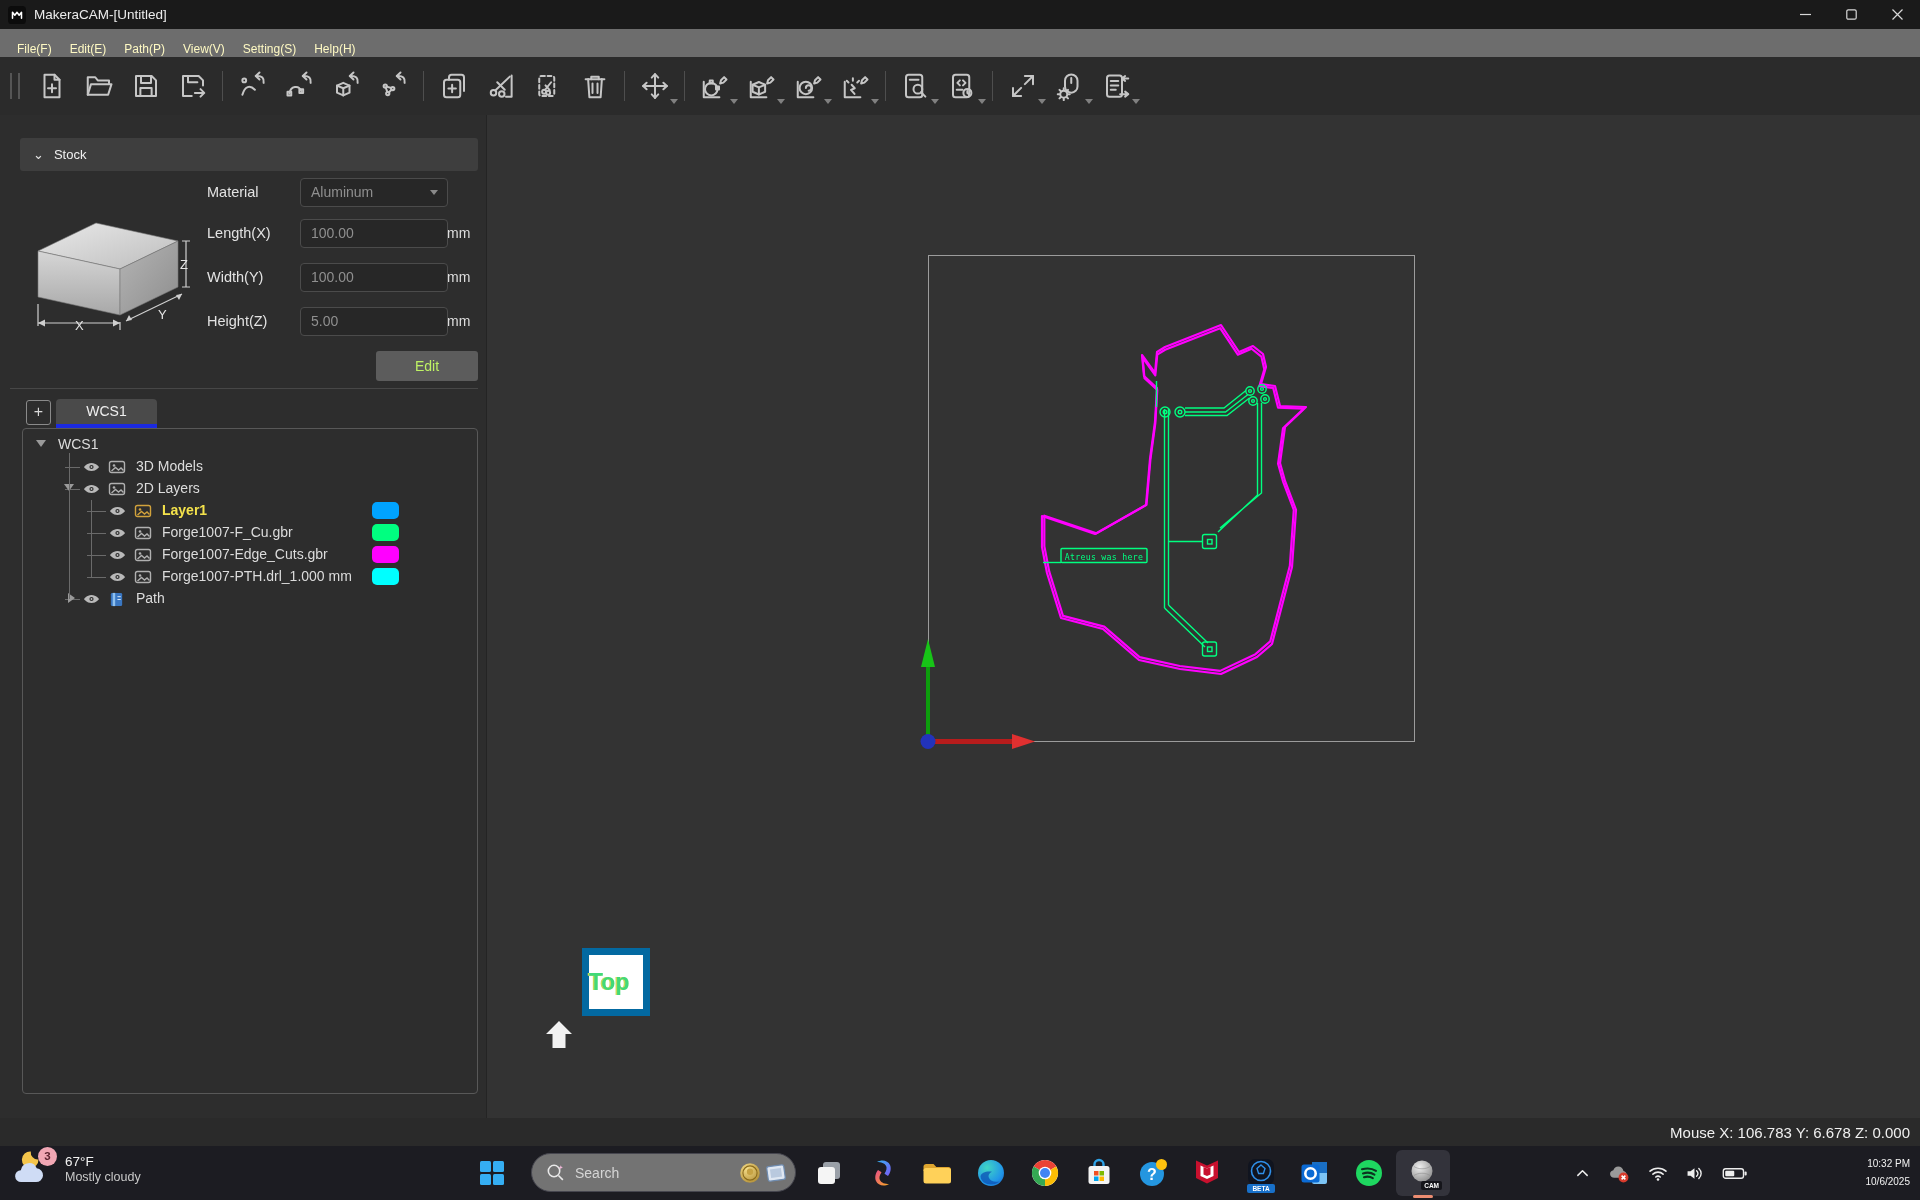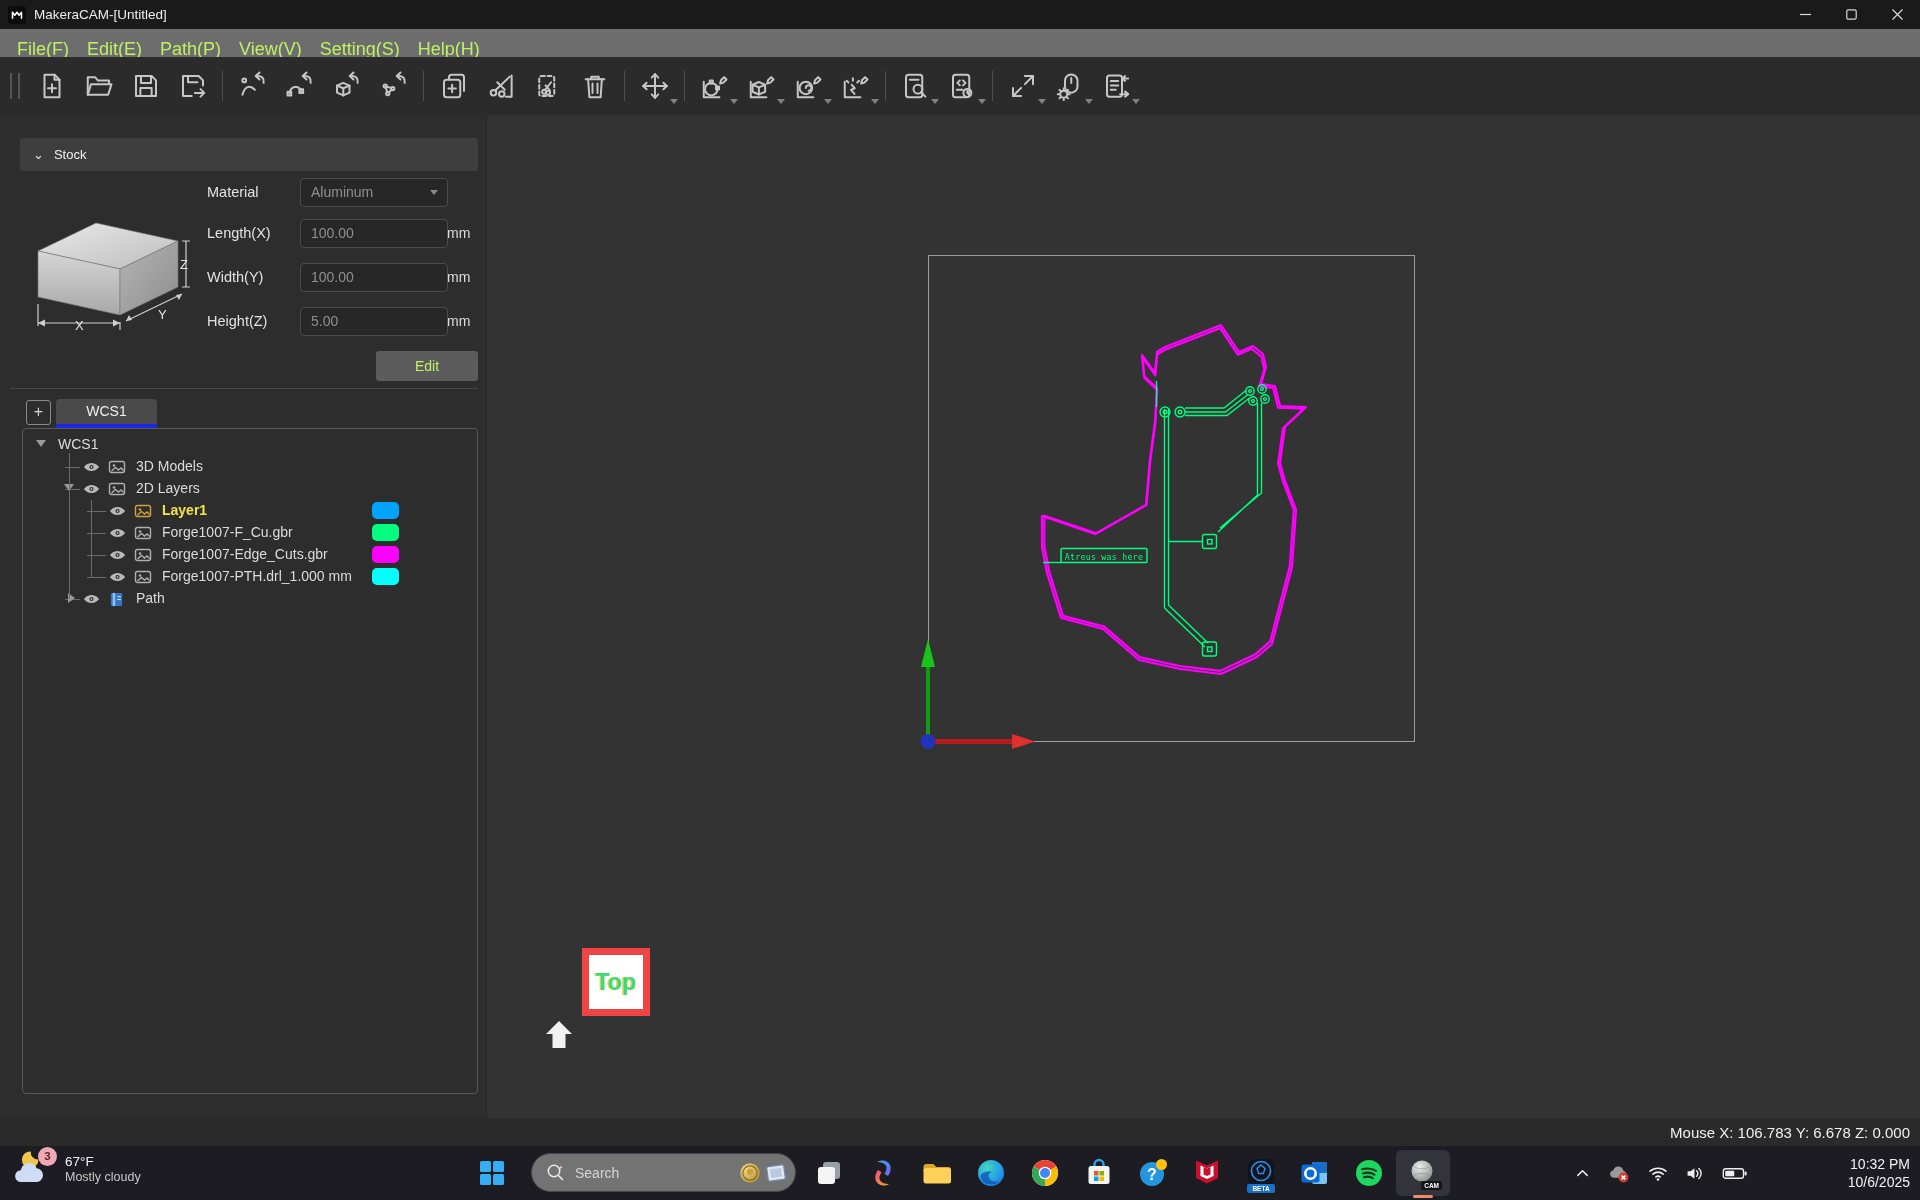--- a/index.html
+++ b/index.html
@@ -9,21 +9,21 @@
   
   .titlebar{position:absolute;left:0;top:0;width:1920px;height:29px;background:#1a1a1a;
             display:flex;align-items:center;}
   .app-ico{width:18px;height:18px;margin:0 8px 0 8px;}
   .titlebar .title{font-size:13.5px;color:#ececec;}
   .wincontrols{position:absolute;right:0;top:0;height:29px;display:flex;}
   .winbtn{width:46px;height:29px;display:flex;align-items:center;justify-content:center;color:#d8d8d8;}
   
   .menubar{position:absolute;left:0;top:29px;width:1920px;height:28px;background:#6d6d6d;
            display:flex;align-items:center;padding-left:8px;box-sizing:border-box;}
-  .menu-item{font-size:18px;color:#bef264;padding:0 9px;height:17px;line-height:28px;cursor:default;}
+  .menu-item{font-size:12px;color:#fef9c3;padding:0 9px;height:17px;line-height:28px;cursor:default;}
   
   .toolbar{position:absolute;left:0;top:57px;width:1920px;height:58px;background:#2b2b2b;
            display:flex;align-items:center;}
   .tb-handle{width:6px;height:26px;border-left:2px solid #555;border-right:2px solid #555;margin:0 8px 0 10px;}
   .tb-btn{position:relative;width:47px;height:46px;display:flex;align-items:center;justify-content:center;
           border-radius:4px;}
   .tb-btn svg{display:block;}
   .tb-caret{position:absolute;right:0px;bottom:5px;width:0;height:0;
             border-left:4px solid transparent;border-right:4px solid transparent;border-top:5px solid #808080;}
   .tb-sep{width:1px;height:30px;background:#4e4e4e;margin:0 6px;}
@@ -59,21 +59,21 @@
   .tree-vline{position:absolute;width:1px;background:#6a6a6a;}
   .swatch{position:absolute;left:348px;top:2px;width:27px;height:17px;border-radius:5px;}
   .expander{position:absolute;top:6px;width:0;height:0;}
   .exp-open{border-left:5px solid transparent;border-right:5px solid transparent;border-top:7px solid #9a9a9a;}
   .exp-closed{border-top:5px solid transparent;border-bottom:5px solid transparent;border-left:7px solid #9a9a9a;margin-top:-1px;}
   .tree-ico{position:absolute;top:3px;}
   
   .canvas{position:absolute;left:488px;top:115px;width:1432px;height:1003px;background:#333333;}
   .scene{position:absolute;left:440px;top:140px;overflow:visible;}
   .viewcube{position:absolute;left:94px;top:833px;width:54px;height:54px;background:#ffffff;
-            border:7px solid #ef4444;display:flex;align-items:center;justify-content:center;}
+            border:7px solid #0369a1;display:flex;align-items:center;justify-content:flex-start;}
   .viewcube span{color:#41d978;font-size:23px;font-weight:bold;text-shadow:-1.5px 0 0 #c9d957;}
   .home-ico{position:absolute;left:57px;top:905px;}
   
   .statusbar{position:absolute;left:0;top:1118px;width:1920px;height:28px;background:#2a2a2a;
              display:flex;align-items:center;justify-content:flex-end;padding-right:10px;box-sizing:border-box;}
   .statusbar span{font-size:15px;color:#f0f0f0;}
   
   .taskbar{position:absolute;left:0;top:1146px;width:1920px;height:54px;background:#1c1c22;}
   .weather{position:absolute;left:10px;top:4px;display:flex;align-items:center;}
   .weather-badge{position:absolute;left:28px;top:-3px;width:19px;height:19px;border-radius:50%;
@@ -83,21 +83,21 @@
   .weather-cond{font-size:12.5px;color:#c9c9c9;margin-top:1px;}
   .start-btn{position:absolute;left:476px;top:11px;width:32px;height:32px;display:flex;align-items:center;justify-content:center;border-radius:5px;}
   .search-pill{position:absolute;left:531px;top:7px;width:265px;height:39px;border-radius:20px;background:#737373;
                border:1px solid #46464f;display:flex;align-items:center;box-sizing:border-box;padding:0 8px 0 14px;}
   .search-pill .stext{font-size:14px;color:#d5d5d5;margin-left:10px;flex:1;}
   .apps{position:absolute;left:802px;top:4px;display:flex;}
   .app-cell{position:relative;width:54px;height:46px;display:flex;align-items:center;justify-content:center;border-radius:6px;}
   .app-cell.active{background:#33333b;}
   .app-underline{position:absolute;bottom:-2px;left:17px;width:20px;height:3px;border-radius:2px;background:#ec8d72;}
   .tray{position:absolute;right:172px;top:0;height:54px;display:flex;align-items:center;gap:17px;}
-  .clock{position:absolute;right:10px;top:9px;text-align:right;font-size:14px;color:#f2f2f2;line-height:18px;}
+  .clock{position:absolute;right:10px;top:9px;text-align:right;font-size:10px;color:#f2f2f2;line-height:18px;}
 </style>
 </head>
 <body>
 
 <div id="root">
 
   <div class="titlebar">
     <svg class="app-ico" viewBox="0 0 20 20">
       <rect width="20" height="20" rx="4" fill="#0c0c0c"></rect>
       <path d="M5 13.5V7l2.6 3.2L10 7l2.4 3.2L15 7v6.5" stroke="#fff" stroke-width="1.7" fill="none" stroke-linecap="round" stroke-linejoin="round"></path>

